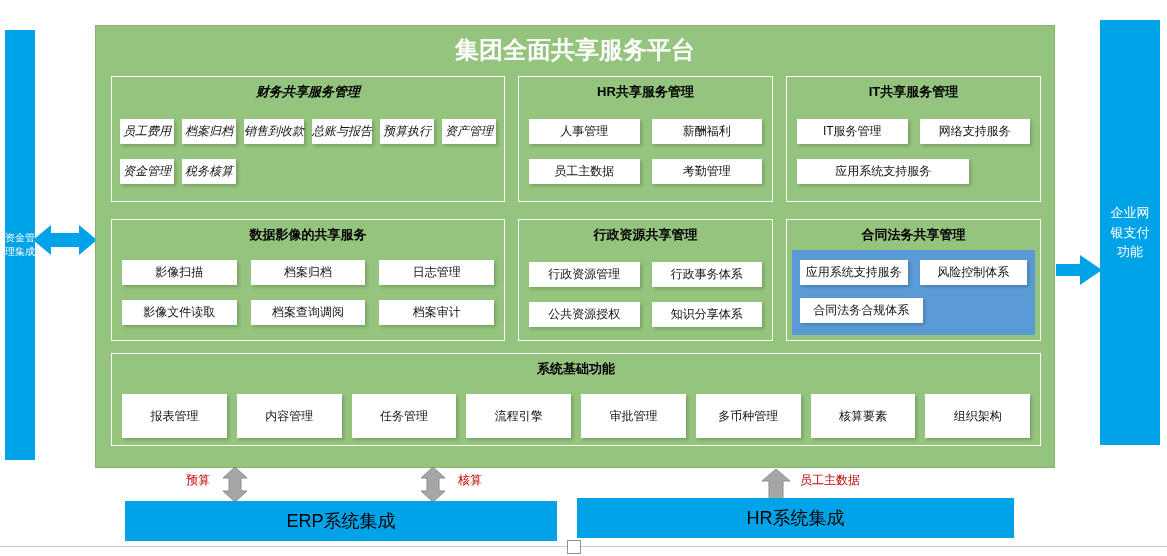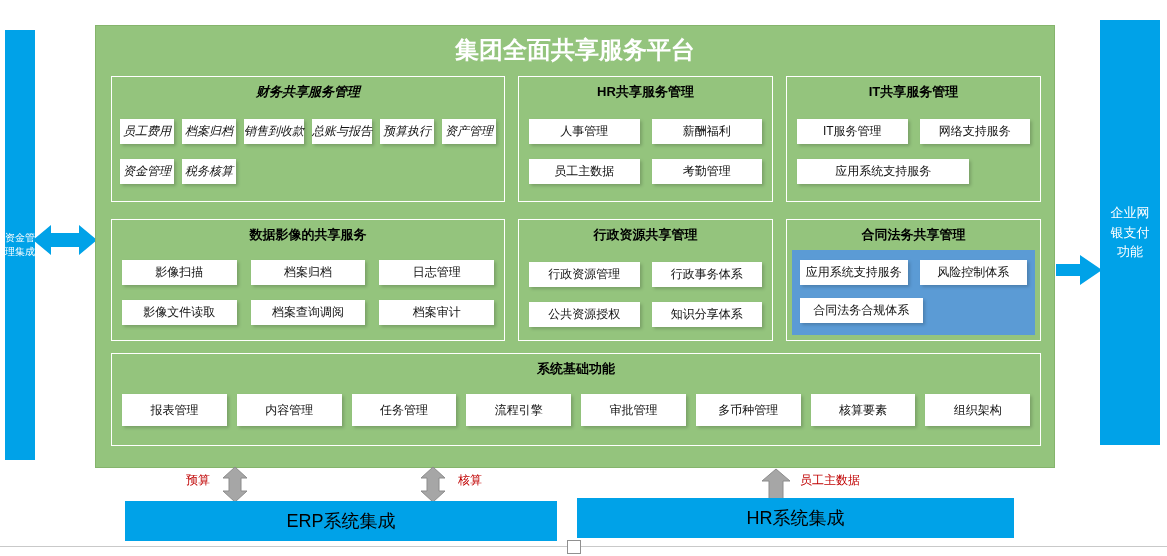--- a/index.html
+++ b/index.html
@@ -26,21 +26,21 @@
   .sec-hr{left:422px;top:50px;width:255px;height:126px;}
   .sec-it{left:690px;top:50px;width:255px;height:126px;}
   .sec-data{left:15px;top:193px;width:394px;height:122px;}
   .sec-admin{left:422px;top:193px;width:255px;height:122px;}
   .sec-legal{left:690px;top:193px;width:255px;height:122px;}
   .sec-base{left:15px;top:327px;width:930px;height:93px;}
   .grid4{grid-template-columns:repeat(6,1fr);gap:15px 8px;padding:18px 8px 0;}
   .grid3{grid-template-columns:repeat(3,1fr);gap:15px 14px;padding:16px 10px 0;}
   .grid2{grid-template-columns:repeat(2,1fr);gap:15px 12px;padding:18px 10px 0;}
   .grid8{grid-template-columns:repeat(8,1fr);gap:0 10px;padding:16px 10px 0;}
-  .grid8 .box{height:32px;}
+  .grid8 .box{height:44px;}
   .wide{grid-column:1 / -1;width:74%;}
   .legal-inner{position:absolute;left:5px;right:5px;top:30px;bottom:5px;
                background:var(--light-blue,#5b9bd5);box-sizing:border-box;display:grid;
                grid-template-columns:repeat(2,1fr);gap:11px 12px;padding:10px 8px;}
   .half{grid-column:1 / -1;width:54%;}
   
   .hbar{position:absolute;background:var(--blue,#00a2e8);display:flex;align-items:center;
         justify-content:center;font-size:18px;color:#000000;}
   .hbar-erp{left:125px;top:501px;width:432px;height:40px;}
   .hbar-hr{left:577px;top:498px;width:437px;height:40px;}

